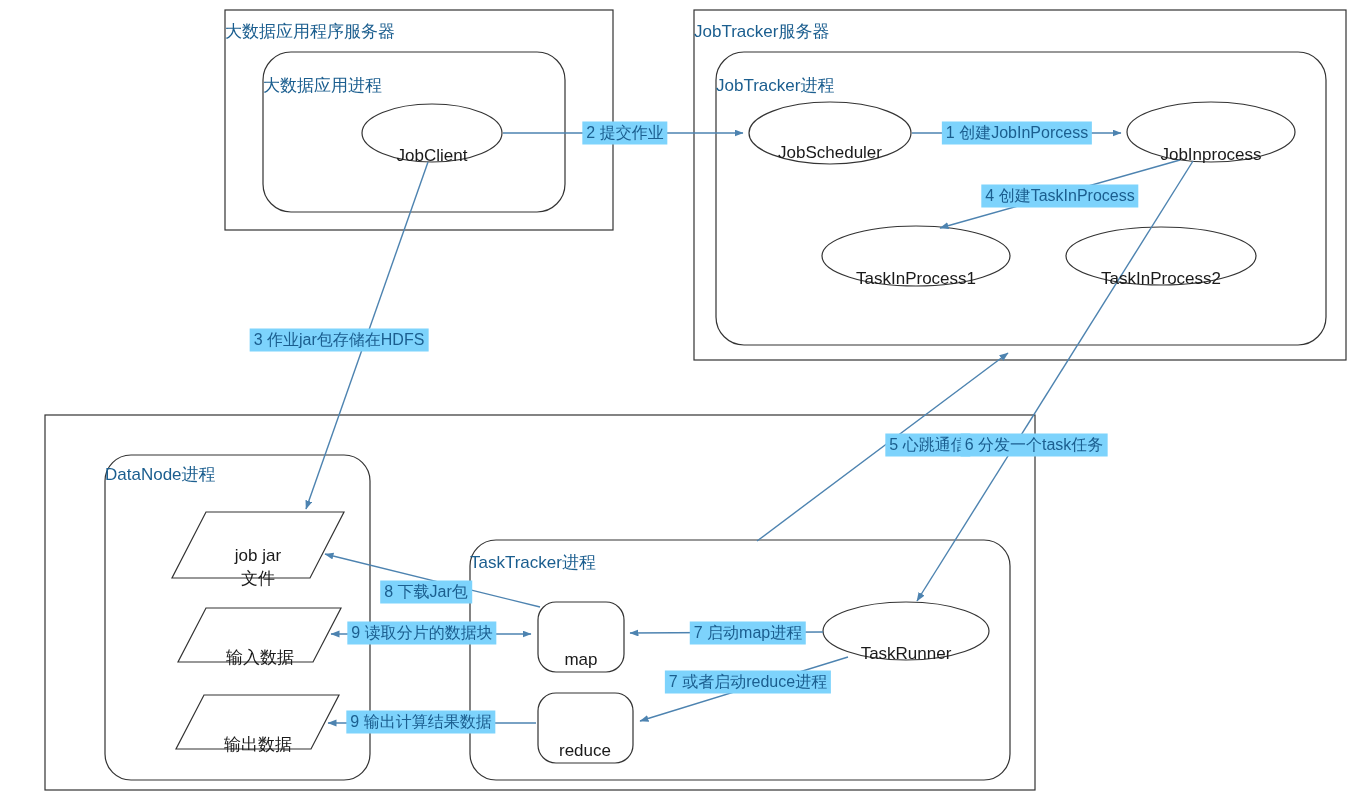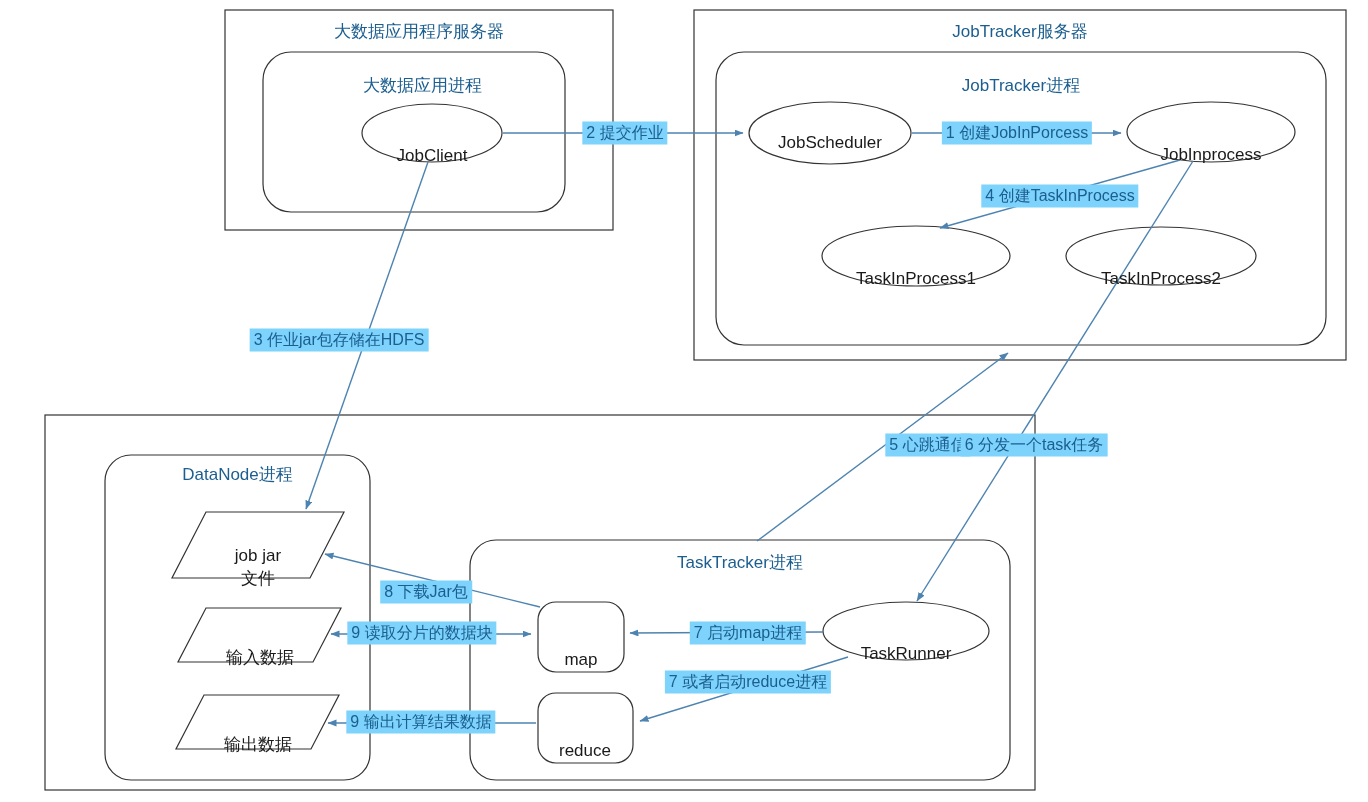--- a/index.html
+++ b/index.html
@@ -3,21 +3,21 @@
 <meta charset="utf-8">
 <style>
   html,body{margin:0;padding:0;background:#ffffff;}
   body{width:1368px;height:802px;font-family:"Liberation Sans","DejaVu Sans",sans-serif;}
   .canvas{position:relative;width:1368px;height:802px;background:#ffffff;overflow:hidden;}
   svg{position:absolute;left:0;top:0;}
   .box{fill:#ffffff;stroke:var(--shape-stroke,#333333);stroke-width:1.2;}
   .node{fill:#ffffff;stroke:var(--shape-stroke,#2b2b2b);stroke-width:1.2;}
   .edge{stroke:var(--line,#4d83b0);stroke-width:1.4;fill:none;}
   .edge-arrow{fill:var(--line,#4d83b0);}
-  .t{position:absolute;color:var(--accent-text,#1b5e8f);font-size:17px;text-align:center;white-space:nowrap;}
+  .t{position:absolute;color:var(--accent-text,#1b5e8f);font-size:17px;white-space:nowrap;}
   .nl{position:absolute;color:#1a1a1a;font-size:17px;transform:translate(-50%,-50%);text-align:center;white-space:nowrap;line-height:1.35;margin-top:23px;}
   .el{position:absolute;color:var(--accent-text,#1b5e8f);font-size:16px;transform:translate(-50%,-50%);white-space:nowrap;background:#7dd3fc;padding:1px 4px;}
 </style>
 </head>
 <body>
 
 <div class="canvas">
 
   <svg width="1368" height="802" viewBox="0 0 1368 802">
     <defs>
@@ -60,21 +60,21 @@
   </svg>
 
   <div class="t" style="left:225px;top:20px;width:388px">大数据应用程序服务器</div>
   <div class="t" style="left:263px;top:74px;width:319px">大数据应用进程</div>
   <div class="t" style="left:716px;top:74px;width:610px">JobTracker进程</div>
   <div class="t" style="left:694px;top:20px;width:652px">JobTracker服务器</div>
   <div class="t" style="left:105px;top:463px;width:265px">DataNode进程</div>
   <div class="t" style="left:470px;top:551px;width:540px">TaskTracker进程</div>
 
   <div class="nl" style="left:432px;top:133px">JobClient</div>
-  <div class="nl" style="left:830px;top:120px">JobScheduler</div>
+  <div class="nl" style="left:830px;top:130px">JobScheduler</div>
   <div class="nl" style="left:1211px;top:132px">JobInprocess</div>
   <div class="nl" style="left:916px;top:256px">TaskInProcess1</div>
   <div class="nl" style="left:1161px;top:256px">TaskInProcess2</div>
   <div class="nl" style="left:906px;top:631px">TaskRunner</div>
   <div class="nl" style="left:581px;top:637px">map</div>
   <div class="nl" style="left:585px;top:728px">reduce</div>
   <div class="nl" style="left:258px;top:545px">
     <div>job jar</div>
     <div>文件</div>
   </div>

